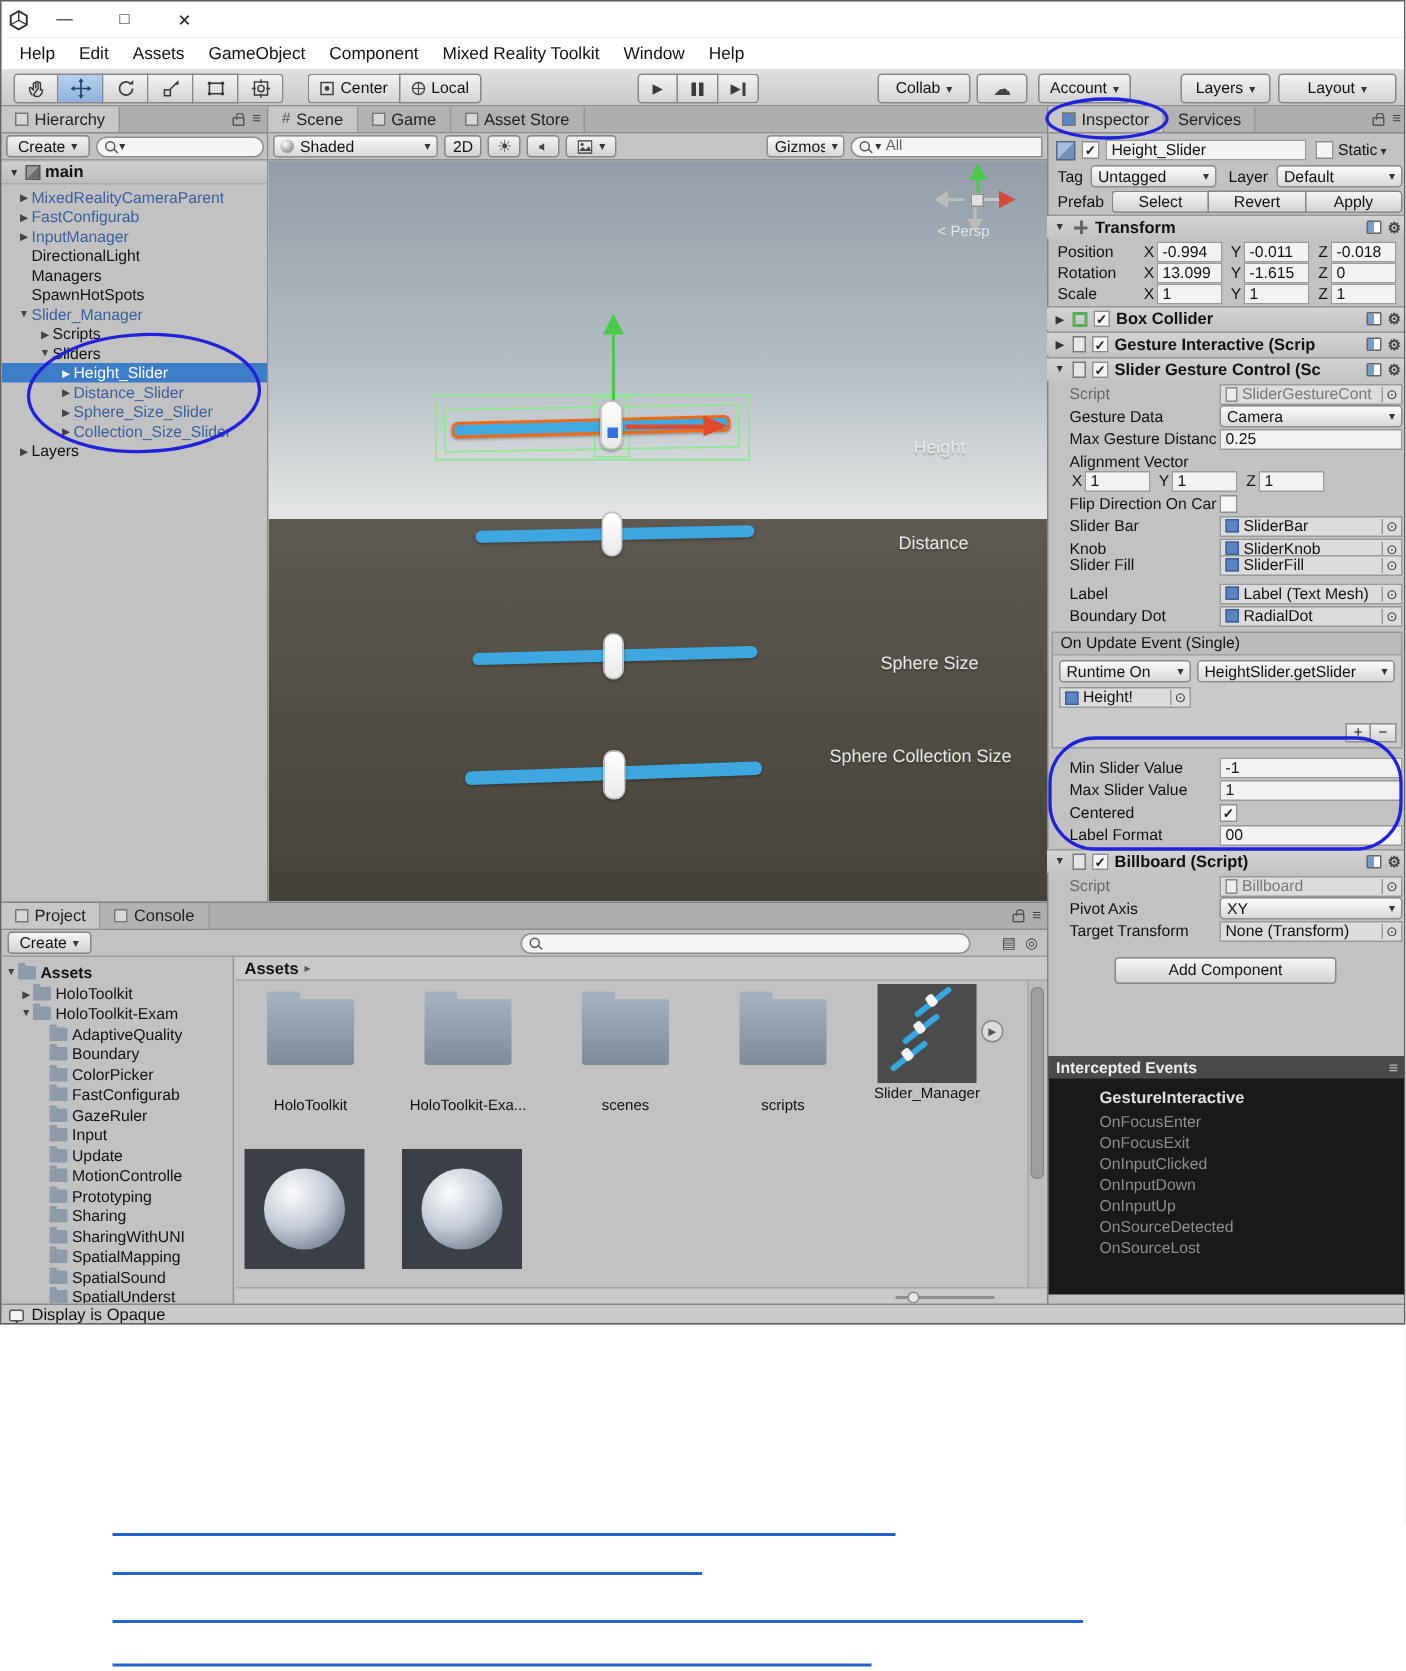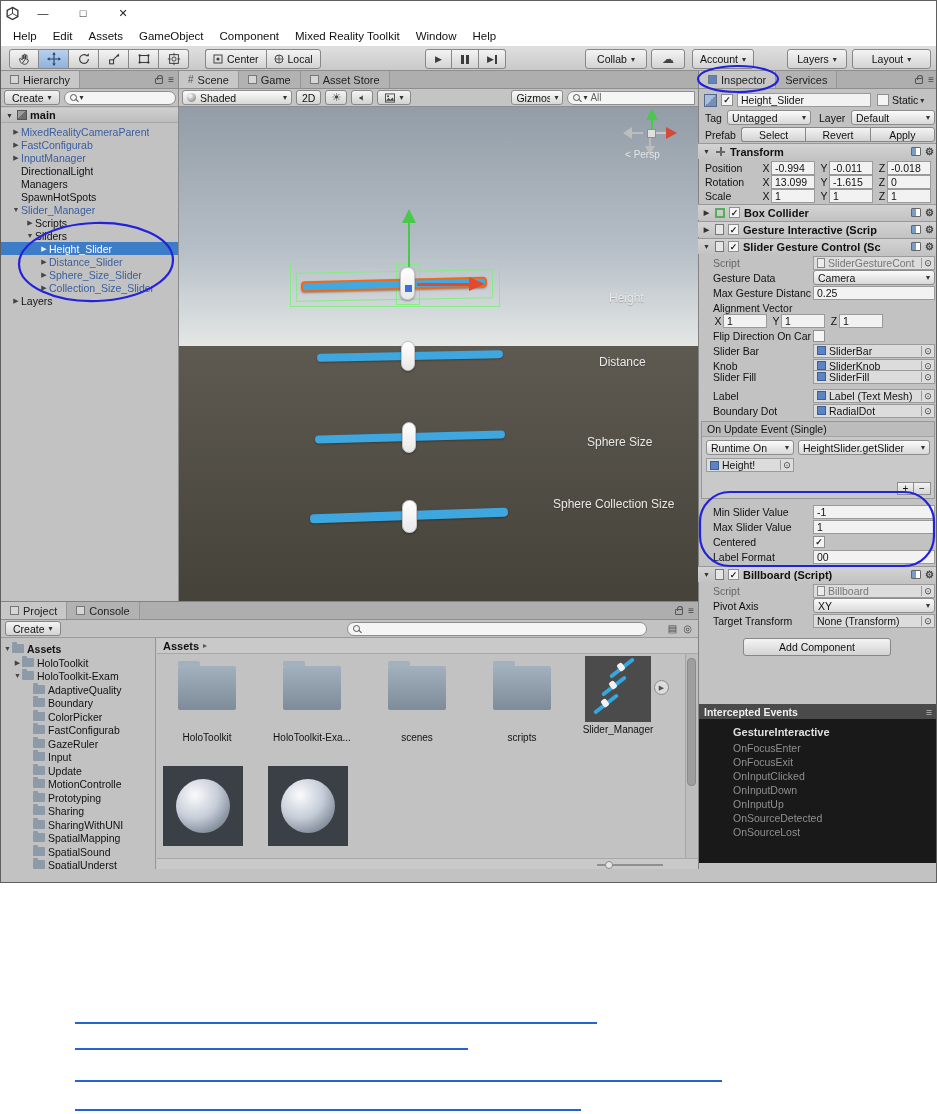--- a/index.html
+++ b/index.html
@@ -844,20 +844,24 @@
           <div class="a" style="left:1px;top:4px;width:9px;height:128px;background:#9e9e9e;border:1px solid #8a8a8a;border-radius:4px"></div>
         </div>
 
       <div class="a" style="left:0;top:220px;width:541px;height:12px;background:#c9c9c9;border-top:1px solid #a8a8a8">
         <div class="a" style="left:440px;top:5px;width:66px;height:2px;background:#8f8f8f"></div>
         <div class="a" style="left:448px;top:2px;width:8px;height:8px;border-radius:50%;background:#e6e6e6;border:1px solid #8a8a8a"></div>
       </div>
     </div>
   </div>
 
+  <div class="a sbarrow">
+    <span class="bubble"></span>
+    <span>Display is Opaque</span>
+  </div>
 
 </div>
 
 <div class="doclink" style="left:75px;top:1022px;width:522px"></div>
 <div class="doclink" style="left:75px;top:1048px;width:393px"></div>
 <div class="doclink" style="left:75px;top:1080px;width:647px"></div>
 <div class="doclink" style="left:75px;top:1109px;width:506px"></div>
 
 <svg class="annot" width="937" height="1114" viewBox="0 0 937 1114">
   <ellipse class="ann" cx="738" cy="79" rx="40" ry="13"></ellipse>

